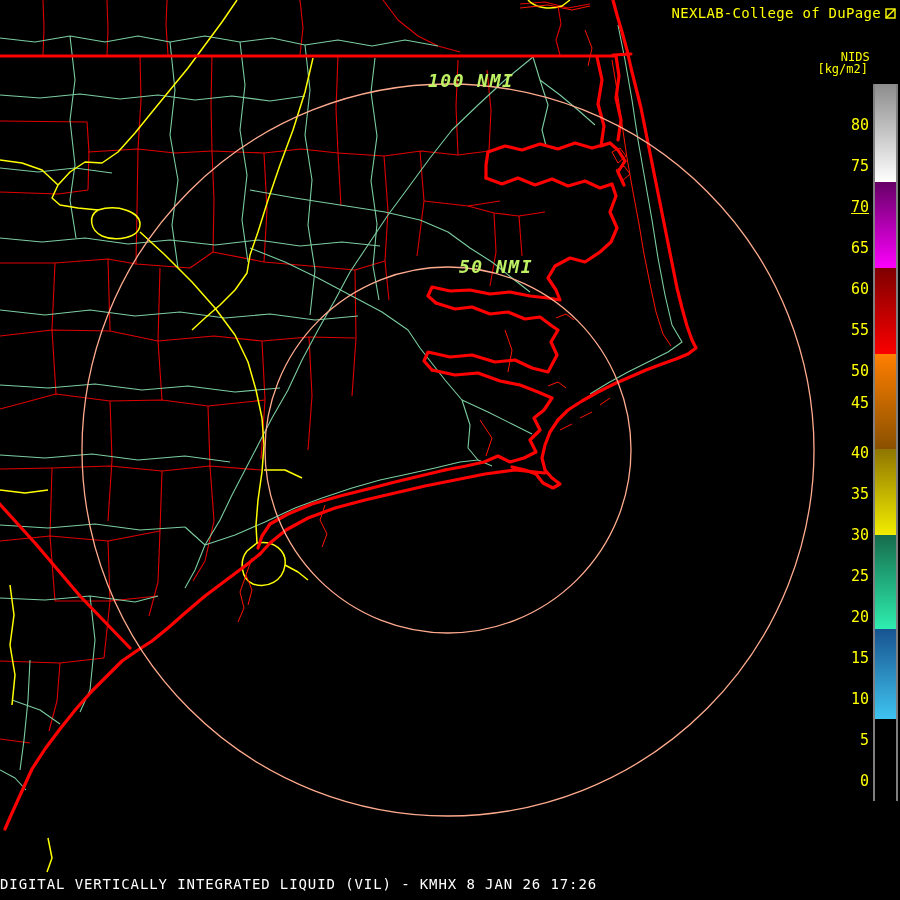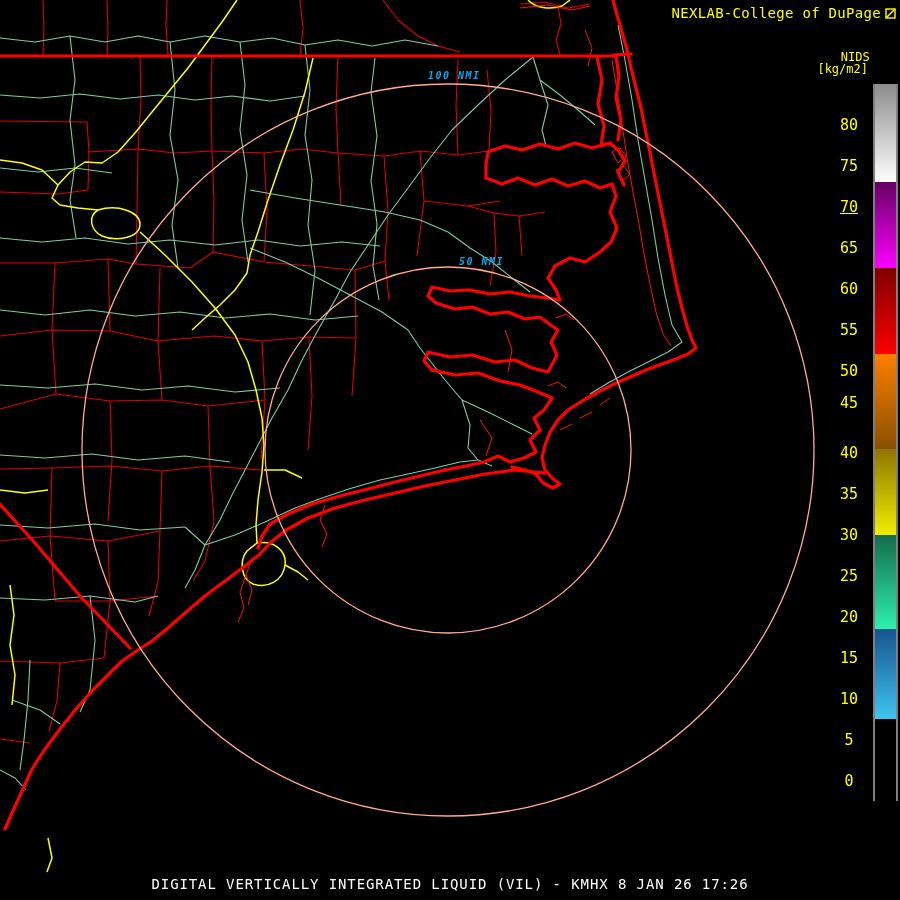--- a/index.html
+++ b/index.html
@@ -7,25 +7,25 @@
          font-family:"DejaVu Sans Mono", monospace;}
   #map{position:absolute;left:0;top:0;}
   .brand{position:absolute;top:5px;right:4px;display:flex;align-items:center;gap:4px;
          color:#ffff00;font-size:14px;letter-spacing:0.3px;white-space:nowrap;justify-content:center;}
   .nids{position:absolute;top:51px;right:7px;text-align:center;color:#ffff00;
         font-size:12px;line-height:12px;}
   .nids .units{padding-right:25px;}
   #colorbar{position:absolute;left:873px;top:84px;width:25px;height:717px;
             border:2px solid #7f7f7f;box-sizing:border-box;background:#000;}
   #colorbar .band{position:absolute;left:0;width:21px;}
-  #ticks .tick{position:absolute;width:40px;left:829px;text-align:center;
+  #ticks .tick{position:absolute;width:40px;left:829px;text-align:right;
                color:#ffff00;font-size:15px;line-height:20px;}
-  .ring-label{position:absolute;color:#0ea5e9;font-size:10px;font-weight:bold;
+  .ring-label{position:absolute;color:#bef264;font-size:18px;font-weight:bold;
               font-style:italic;letter-spacing:1.5px;white-space:nowrap;}
-  #footer-title{position:absolute;left:0;top:876px;width:900px;text-align:center;
+  #footer-title{position:absolute;left:0;top:876px;width:900px;text-align:left;
                 color:#ffffff;font-size:14px;letter-spacing:0.9px;white-space:nowrap;}
 </style>
 </head>
 <body>
 
 <div id="stage">
 
   <svg id="map" width="900" height="900" viewBox="0 0 900 900">
 
     <g stroke="#df0000" stroke-width="1.1" fill="none" stroke-linejoin="round">

